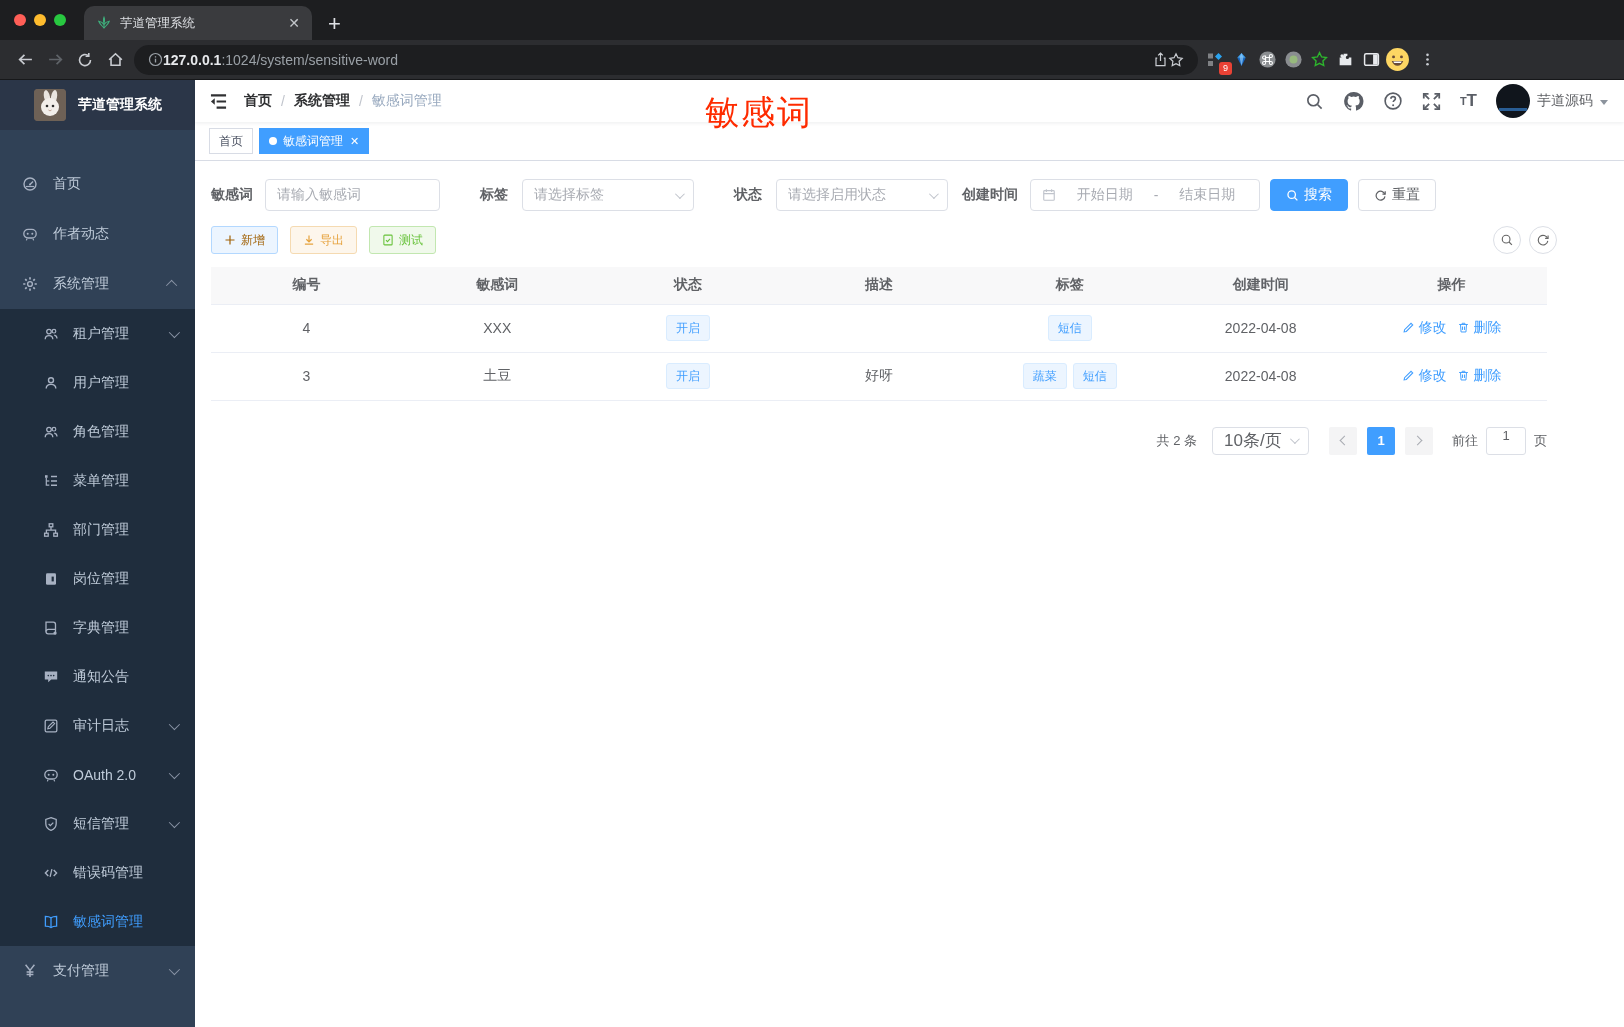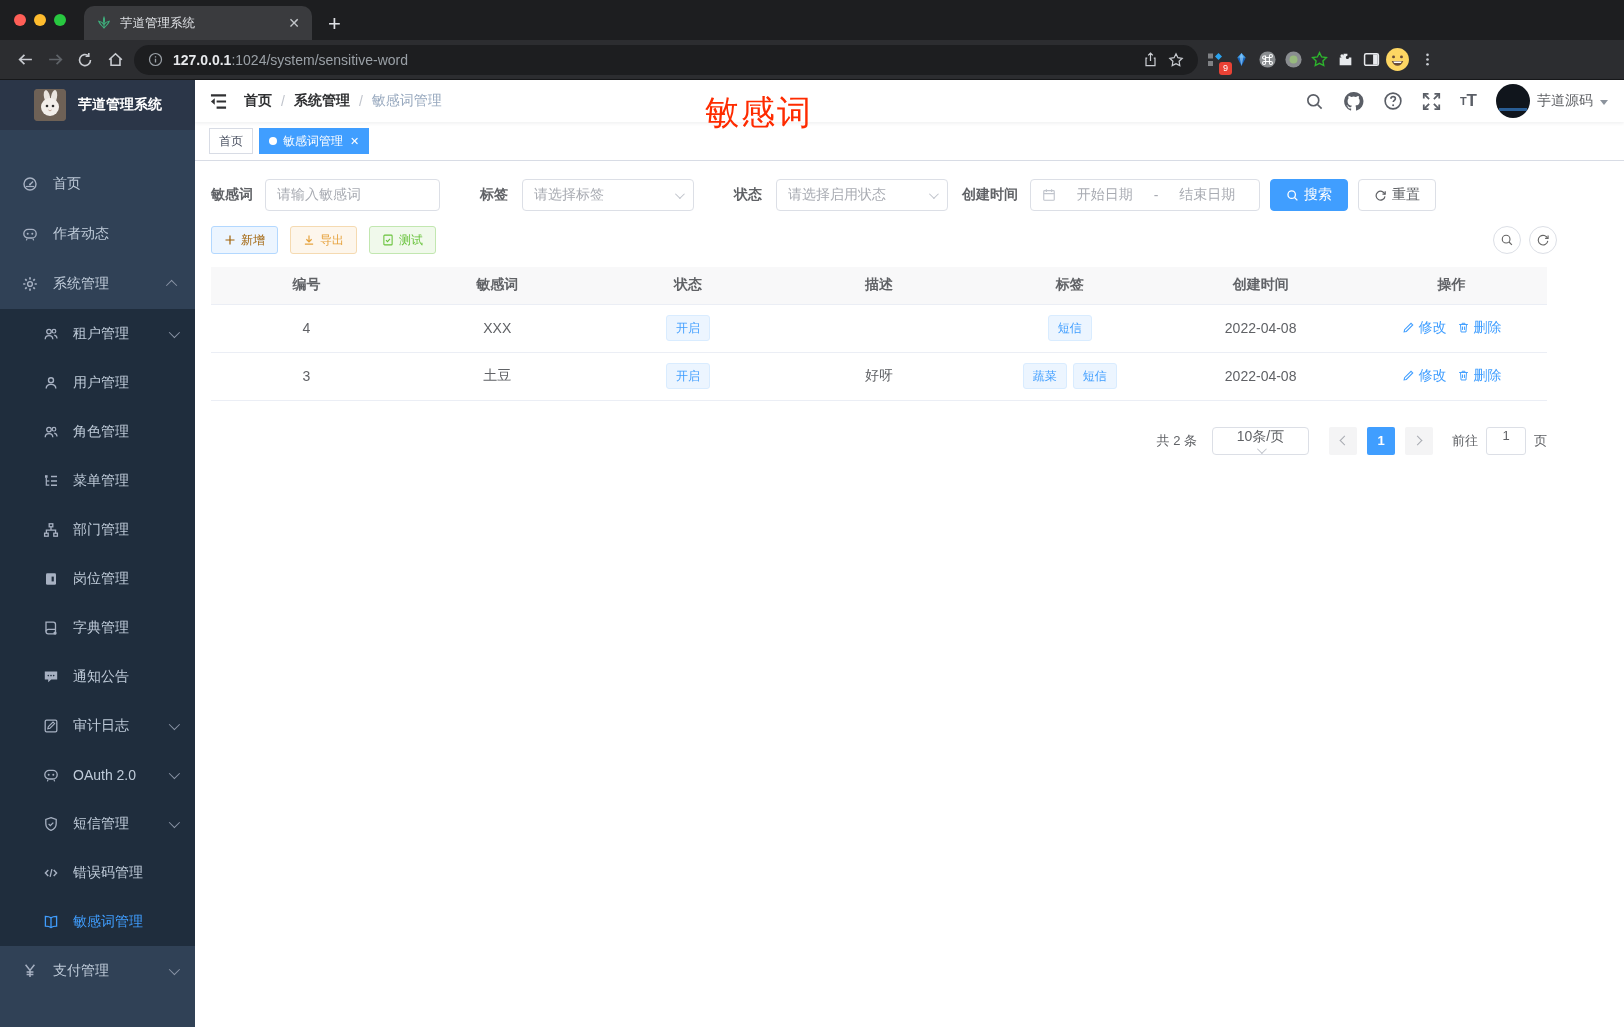--- a/index.html
+++ b/index.html
@@ -15,21 +15,21 @@
   .light { width:12px; height:12px; border-radius:50%; }
   .light.red{ background:#ff5f57; } .light.yellow{ background:#febc2e; } .light.green{ background:#28c840; }
   .btab { height:34px; width:228px; background:#3a3b3e; border-radius:10px 10px 0 0; display:flex; align-items:center; padding:0 10px 0 13px; color:#dfe1e5; font-size:12.5px; }
   .btab .fav { margin-right:9px; }
   .btab .title { flex:1; overflow:hidden; white-space:nowrap; }
   .btab .x { color:#c3c6ca; font-size:14px; padding:0 2px; }
   .newtab-btn { color:#dfe1e5; font-size:22px; font-weight:300; margin:0 0 5px 16px; line-height:1; }
   .toolbar { height:40px; background:#2c2d30; display:flex; align-items:center; padding:0 8px 0 10px; border-bottom:1px solid #17181a; }
   .tbtn { width:30px; height:30px; display:flex; align-items:center; justify-content:center; color:#c9ccd1; flex:0 0 auto; }
   .tbtn.dim { color:#5f6368; }
-  .urlbar { width:1064px; height:30px; background:#1d1e20; border-radius:15px; display:flex; align-items:center; padding:0 14px; margin:0 4px; color:#dfe1e5; font-size:14px; gap:10px; }
+  .urlbar { width:1064px; height:30px; background:#1d1e20; border-radius:15px; display:flex; align-items:center; padding:0 14px; margin:0 4px; color:#dfe1e5; font-size:14px; }
   .urlbar .host { color:#e8eaed; }
   .urlbar .rest { color:#9aa0a6; }
   .ext { width:26px; height:28px; display:flex; align-items:center; justify-content:center; position:relative; flex:0 0 auto; }
   .ext .badge { position:absolute; right:-4px; bottom:-1px; background:#e94235; color:#fff; font-size:9px; min-width:13px; height:13px; border-radius:3px; display:flex; align-items:center; justify-content:center; padding:0 2px; }
 
   
   .app { display:flex; height:947px; }
   .sidebar { width:195px; background:#304156; flex:0 0 195px; color:#bfcbd9; overflow:hidden; }
   .logo-row { height:50px; display:flex; align-items:center; padding-left:34px; gap:12px; background:#2b3648; }
   .logo-img { width:32px; height:32px; border-radius:4px; background:#6b5d52; overflow:hidden; flex:0 0 auto; }
@@ -95,21 +95,21 @@
 
   table.grid { width:100%; border-collapse:collapse; table-layout:fixed; margin-top:13px; font-size:14px; color:#606266; }
   .grid th { height:37px; background:#f8f8f9; color:#606266; font-weight:600; text-align:center; border-bottom:1px solid #ebeef5; }
   .grid td { height:48px; text-align:center; border-bottom:1px solid #ebeef5; }
   .eltag { display:inline-flex; align-items:center; height:24px; padding:12px 9px; font-size:12px; color:#409eff; background:#ecf5ff; border:1px solid #d9ecff; border-radius:3px; margin:0 3px; }
   .link { color:#409eff; display:inline-flex; align-items:center; gap:4px; cursor:pointer; font-size:14px; }
   .ops { display:inline-flex; gap:10px; }
 
   .pager { display:flex; align-items:center; justify-content:flex-end; margin-top:26px; font-size:13px; color:#606266; }
   .pg-total { margin-right:15px; }
-  .pg-size { width:97px; height:28px; font-size:14px;flex-direction:column; }
+  .pg-size { width:97px; height:28px; font-size:17px; }
   .pg-prev, .pg-next { width:28px; height:28px; background:#f4f4f5; border-radius:2px; display:flex; align-items:center; justify-content:center; margin-left:10px; color:#a8abb2; cursor:pointer; }
   .pg-prev { margin-left:20px; }
   .pg-arrow { width:7px; height:7px; border-right:1.4px solid currentColor; border-bottom:1.4px solid currentColor; }
   .pg-arrow.left { transform:rotate(135deg); margin-left:3px; }
   .pg-arrow.right { transform:rotate(-45deg); margin-right:3px; }
   .pg-page { width:28px; height:28px; background:#409eff; color:#fff; border-radius:2px; display:flex; align-items:center; justify-content:center; margin-left:10px; font-weight:600; cursor:pointer; }
   .pg-goto { margin-left:19px; }
   .pg-input { width:40px; height:28px; border:1px solid #dcdfe6; border-radius:3px; text-align:center; font-size:13px; color:#606266; margin:0 8px; background:#fff; }
 </style>
 </head>

